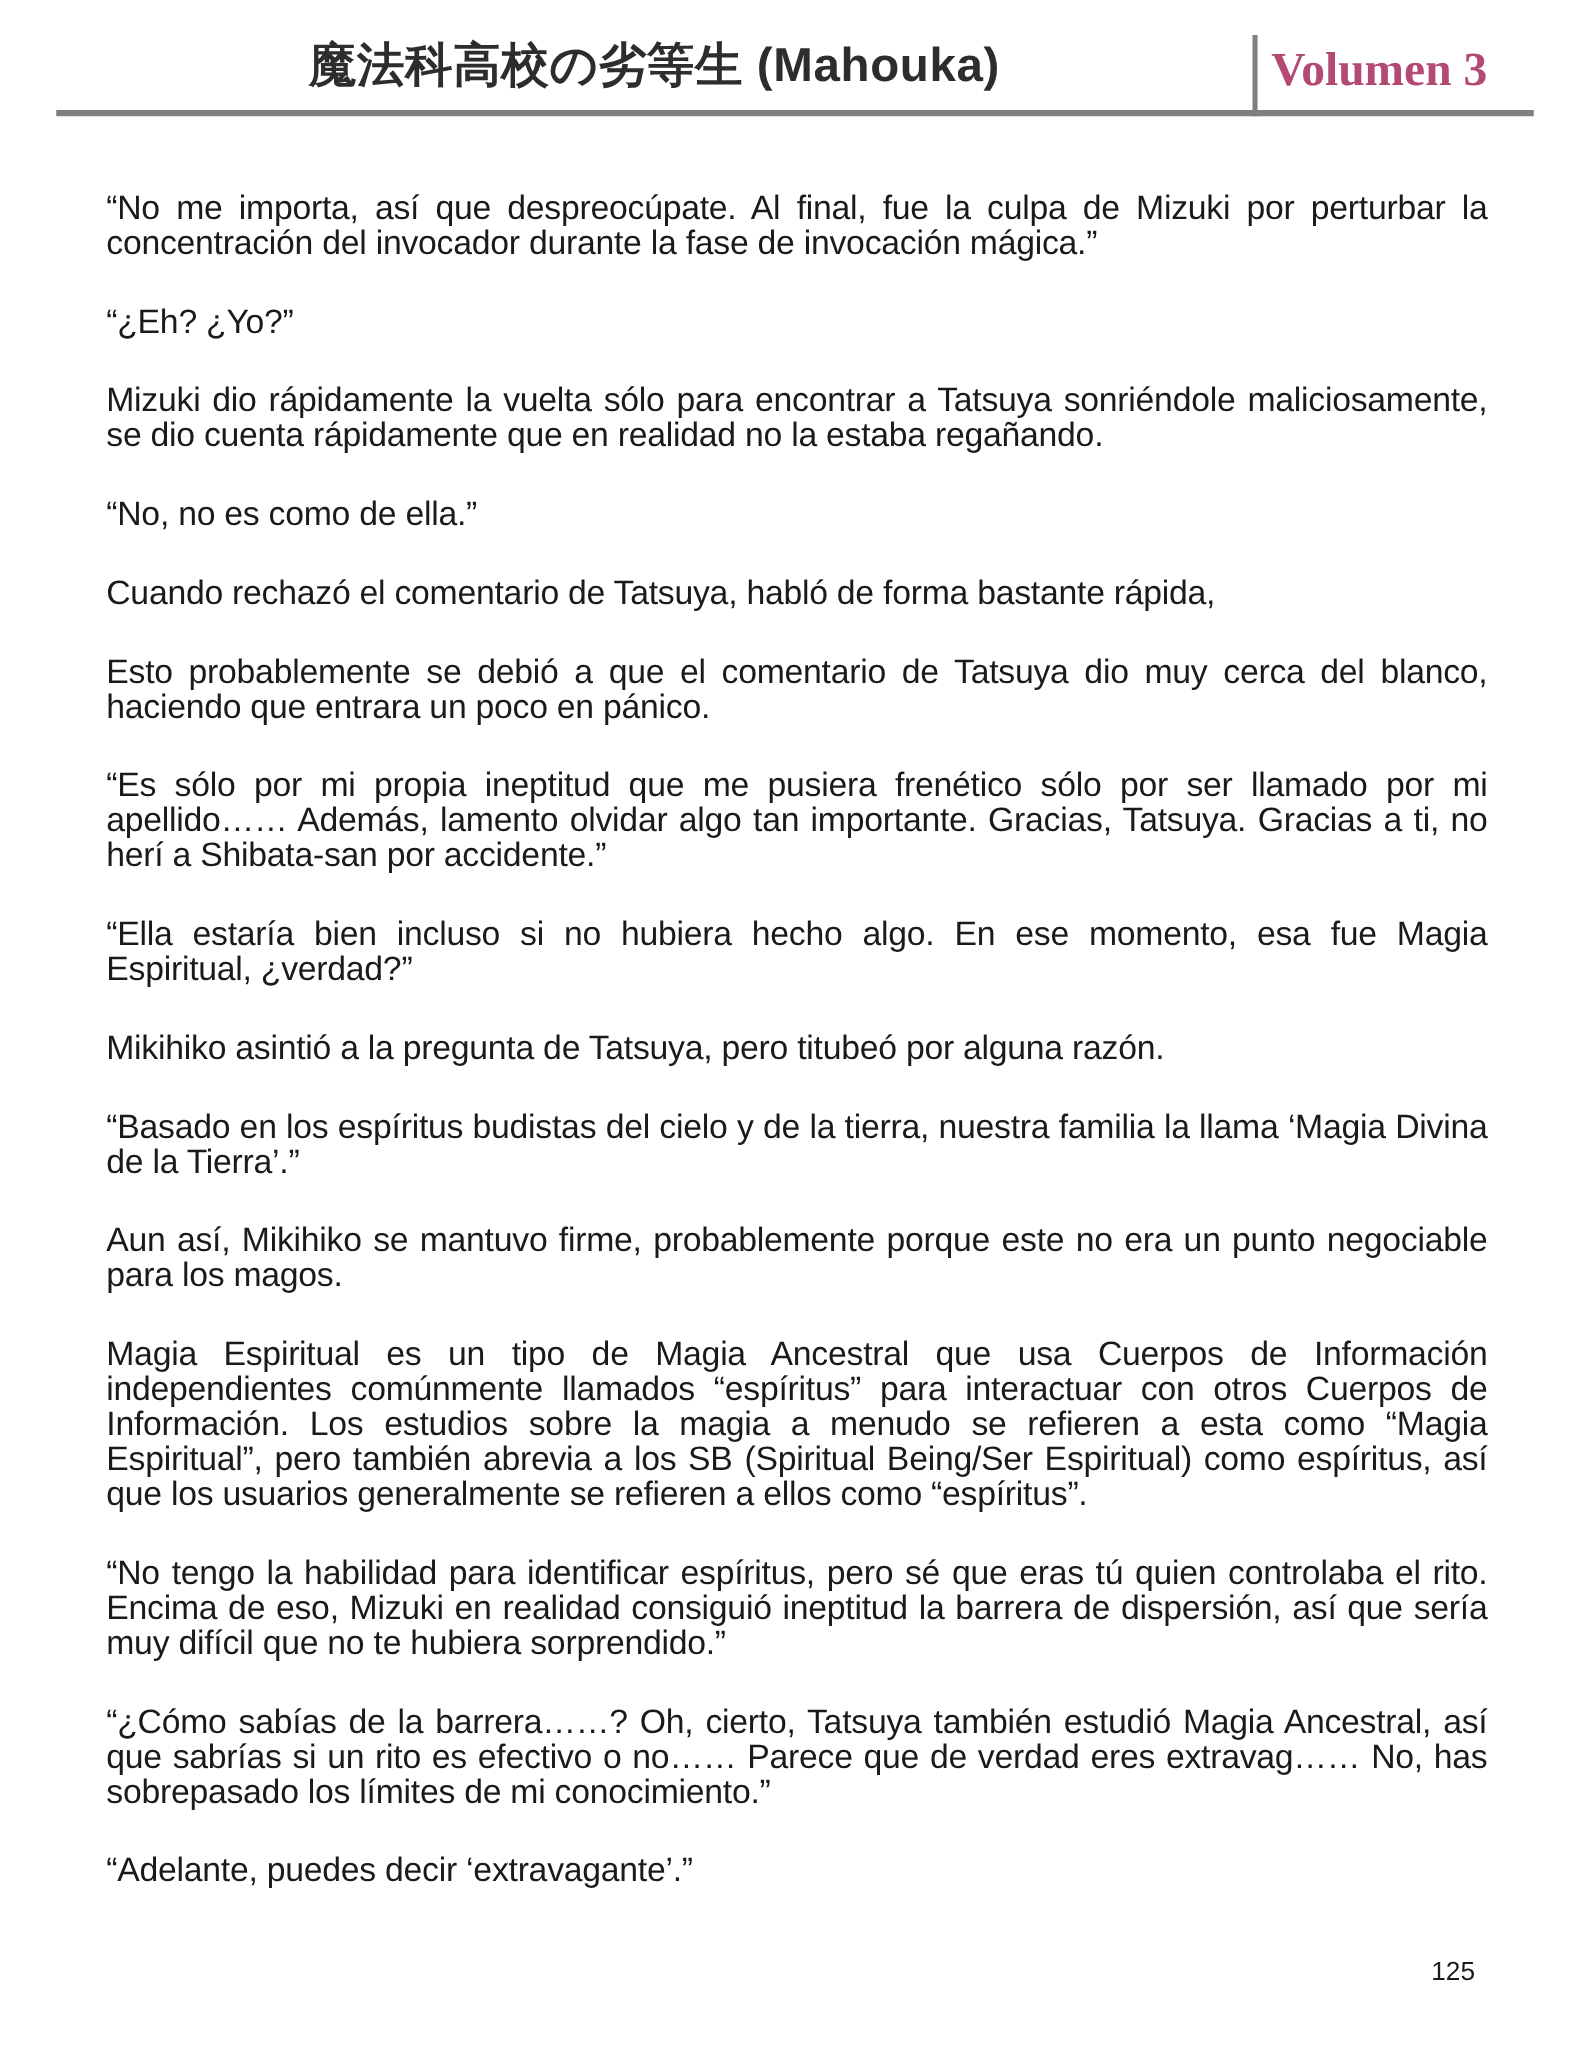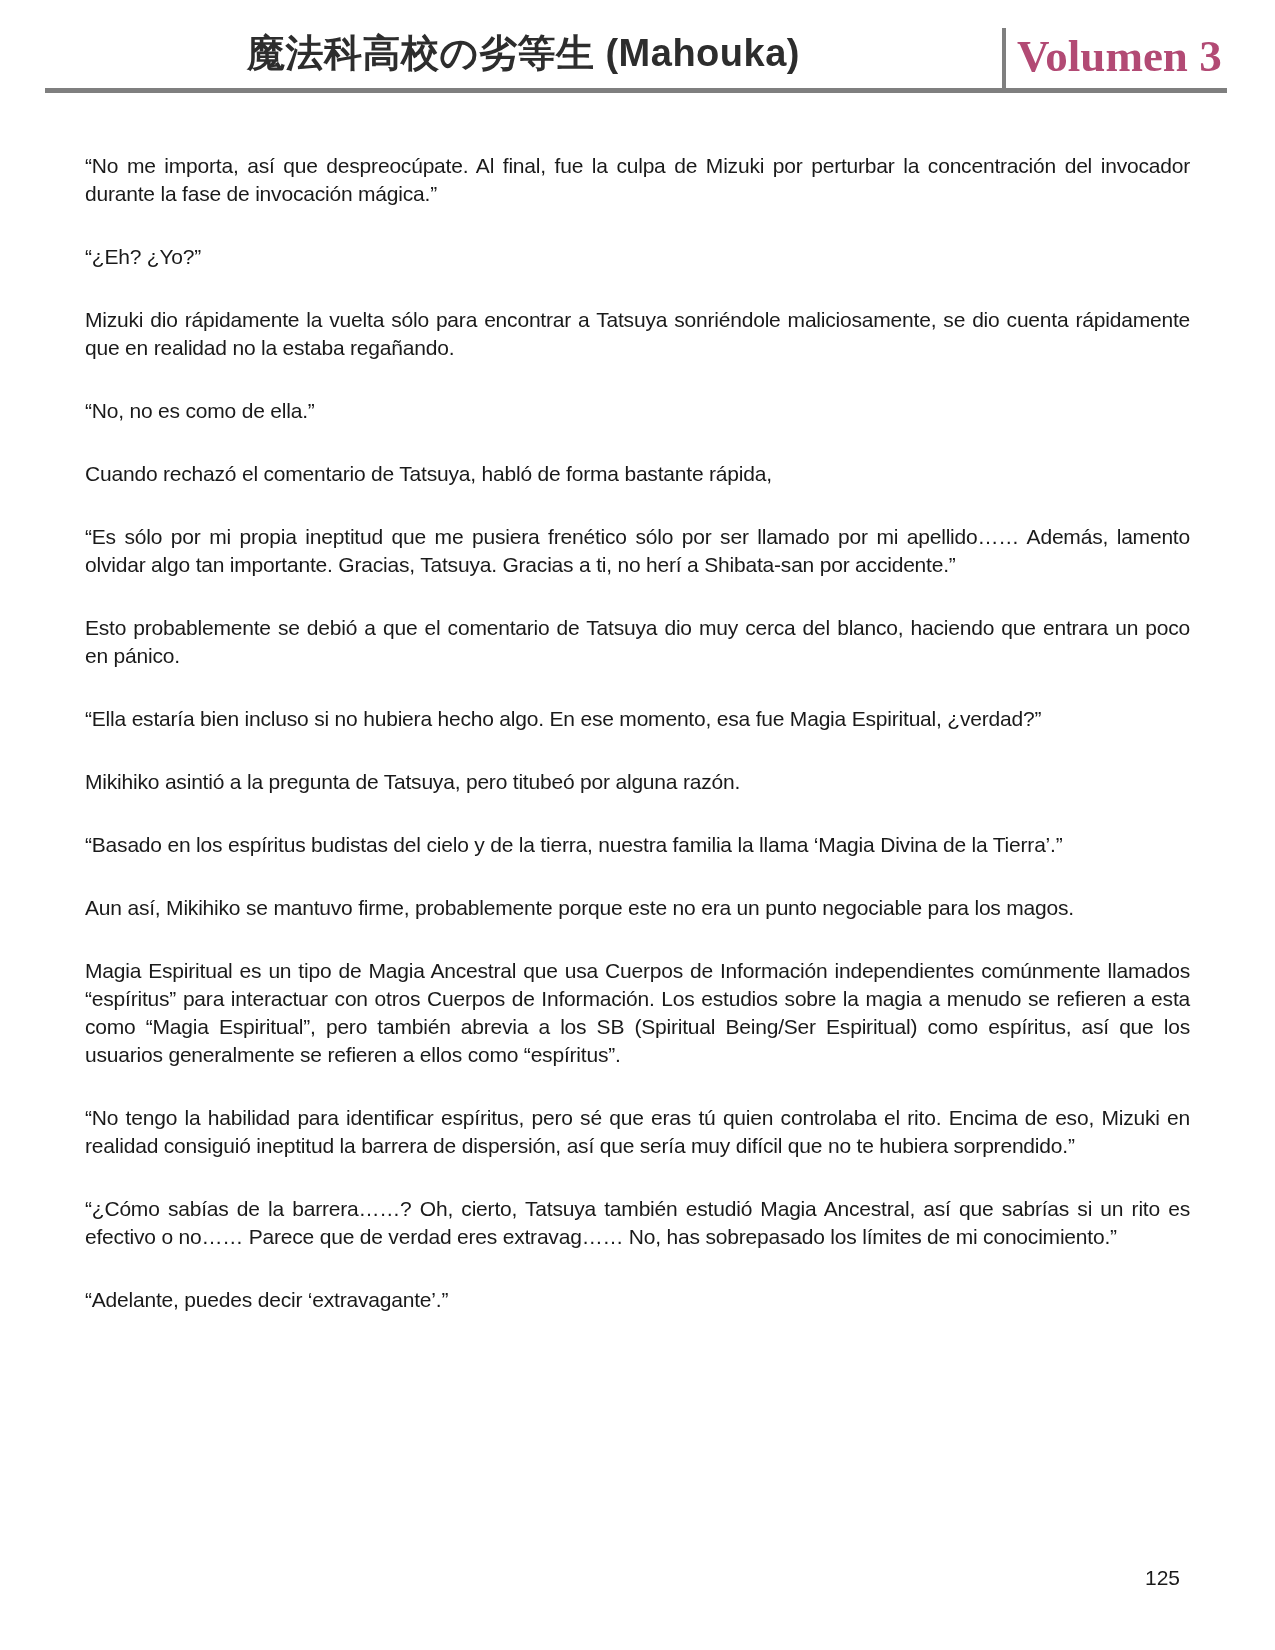--- a/index.html
+++ b/index.html
@@ -35,39 +35,39 @@
     width: 4px;
     height: 65px;
     background: var(--rule-gray, #7f7f7f);
   }
   .volume-label {
     position: absolute;
     left: 1017px;
     top: 36px;
     font-family: "Liberation Serif", serif;
     font-weight: bold;
-    font-size: 45px;
+    font-size: 38px;
     line-height: 40px;
     color: var(--volume-text, #b24a74);
     white-space: nowrap;
   }
   .h-rule {
     position: absolute;
     left: 45px;
     top: 88px;
     width: 1182px;
     height: 5px;
     background: var(--rule-gray, #7f7f7f);
   }
   .page-body {
     position: absolute;
     left: 85px;
     top: 152px;
     width: 1105px;
-    font-size: 21px;
+    font-size: 27px;
     line-height: 28px;
     letter-spacing: -0.2px;
     color: var(--body-text, #1a1a1a);
   }
   .page-body p {
     margin: 0 0 35px 0;
     text-align: justify;
     hyphens: none;
   }
   .page-body p:last-child { margin-bottom: 0; }
@@ -91,22 +91,22 @@
     <div class="volume-label">Volumen 3</div>
     <div class="h-rule"></div>
   </header>
 
   <main class="page-body">
       <p>“No me importa, así que despreocúpate. Al final, fue la culpa de Mizuki por perturbar la concentración del invocador durante la fase de invocación mágica.”</p>
       <p>“¿Eh? ¿Yo?”</p>
       <p>Mizuki dio rápidamente la vuelta sólo para encontrar a Tatsuya sonriéndole maliciosamente, se dio cuenta rápidamente que en realidad no la estaba regañando.</p>
       <p>“No, no es como de ella.”</p>
       <p>Cuando rechazó el comentario de Tatsuya, habló de forma bastante rápida,</p>
+      <p>Esto probablemente se debió a que el comentario de Tatsuya dio muy cerca del blanco, haciendo que entrara un poco en pánico.</p>
       <p>“Es sólo por mi propia ineptitud que me pusiera frenético sólo por ser llamado por mi apellido…… Además, lamento olvidar algo tan importante. Gracias, Tatsuya. Gracias a ti, no herí a Shibata-san por accidente.”</p>
-      <p>Esto probablemente se debió a que el comentario de Tatsuya dio muy cerca del blanco, haciendo que entrara un poco en pánico.</p>
       <p>“Ella estaría bien incluso si no hubiera hecho algo. En ese momento, esa fue Magia Espiritual, ¿verdad?”</p>
       <p>Mikihiko asintió a la pregunta de Tatsuya, pero titubeó por alguna razón.</p>
       <p>“Basado en los espíritus budistas del cielo y de la tierra, nuestra familia la llama ‘Magia Divina de la Tierra’.”</p>
       <p>Aun así, Mikihiko se mantuvo firme, probablemente porque este no era un punto negociable para los magos.</p>
       <p>Magia Espiritual es un tipo de Magia Ancestral que usa Cuerpos de Información independientes comúnmente llamados “espíritus” para interactuar con otros Cuerpos de Información. Los estudios sobre la magia a menudo se refieren a esta como “Magia Espiritual”, pero también abrevia a los SB (Spiritual Being/Ser Espiritual) como espíritus, así que los usuarios generalmente se refieren a ellos como “espíritus”.</p>
       <p>“No tengo la habilidad para identificar espíritus, pero sé que eras tú quien controlaba el rito. Encima de eso, Mizuki en realidad consiguió ineptitud la barrera de dispersión, así que sería muy difícil que no te hubiera sorprendido.”</p>
       <p>“¿Cómo sabías de la barrera……? Oh, cierto, Tatsuya también estudió Magia Ancestral, así que sabrías si un rito es efectivo o no…… Parece que de verdad eres extravag…… No, has sobrepasado los límites de mi conocimiento.”</p>
       <p>“Adelante, puedes decir ‘extravagante’.”</p>
     </main>
 

